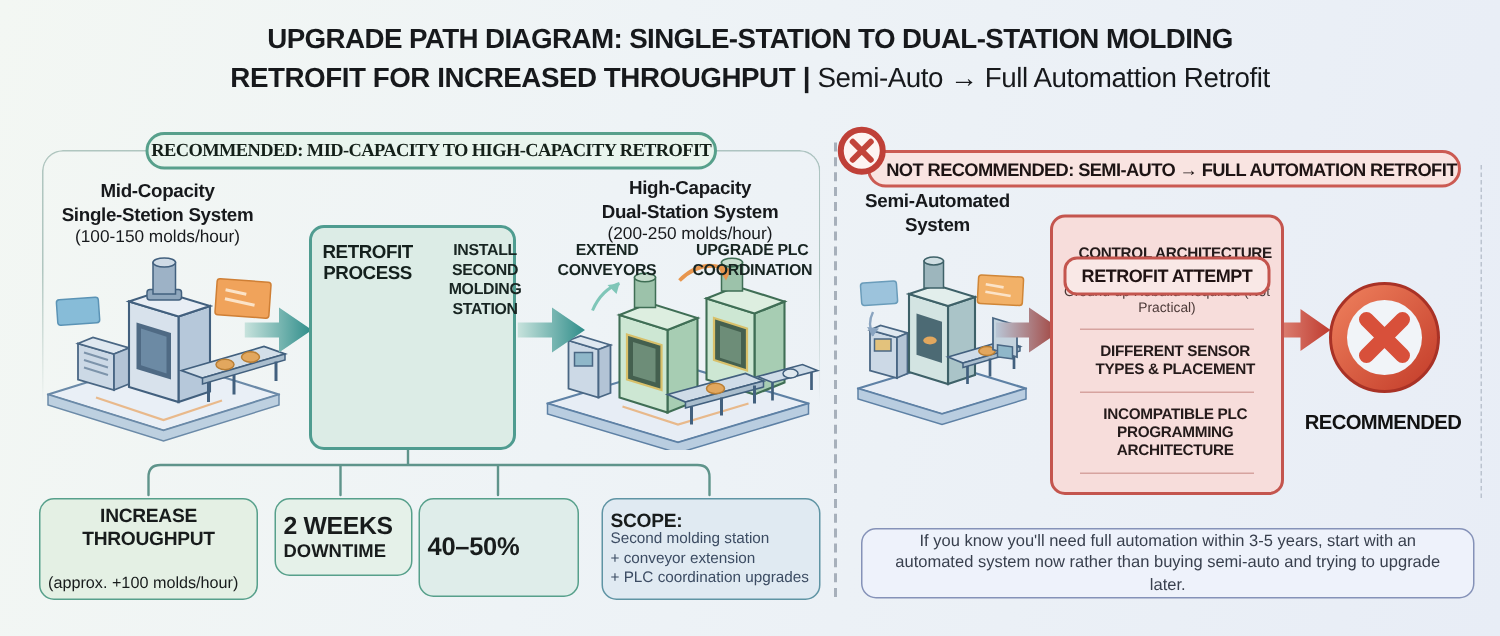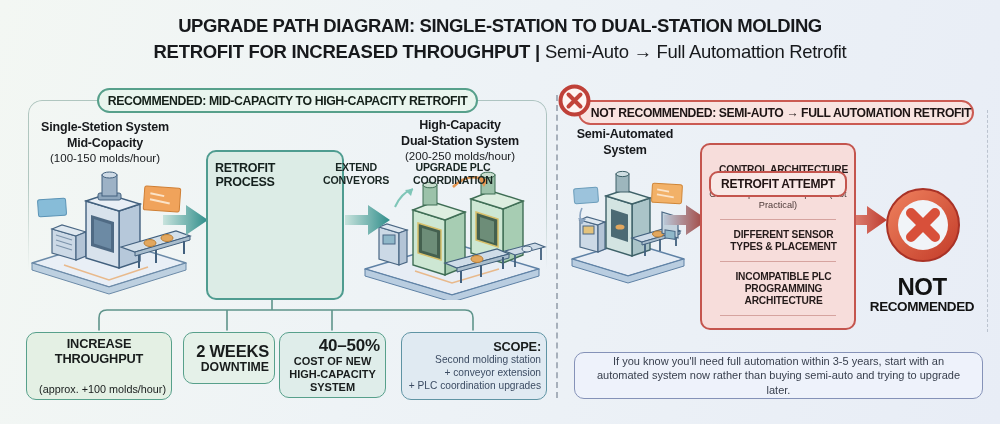--- a/index.html
+++ b/index.html
@@ -16,21 +16,21 @@
   .left-outline{position:absolute;left:28px;top:100px;width:517px;height:175px;
     border:1.5px solid rgba(110,150,140,.5);border-bottom:none;border-radius:14px 14px 0 0;
     -webkit-mask-image:linear-gradient(#000 45%,transparent 96%);
     mask-image:linear-gradient(#000 45%,transparent 96%);z-index:1;}
   .divider{position:absolute;left:556px;top:95px;height:303px;border-left:2px dashed #a7b0bb;z-index:1;}
   .divider2{position:absolute;left:987px;top:110px;height:222px;border-left:1.5px dashed rgba(150,160,175,.55);z-index:1;}
   
   .banner-green{position:absolute;left:97px;top:88px;width:381px;height:25px;
     background:#e9f5ee;border:2px solid #57a08b;border-radius:13px;box-sizing:border-box;
     display:flex;align-items:center;justify-content:center;font-weight:700;font-size:12.3px;
-    letter-spacing:-0.4px;color:#142019;z-index:4;white-space:nowrap;}
+    letter-spacing:-0.4px;color:#142019;z-index:4;white-space:nowrap;font-family:Liberation Serif, serif;}
   .banner-red{position:absolute;left:578px;top:88px;width:396px;height:25px;
     background:#f9e4e1;border:2px solid #cb5a52;border-radius:13px;box-sizing:border-box;
     display:flex;align-items:center;justify-content:center;font-weight:700;font-size:12.2px;
     letter-spacing:-0.4px;color:#1d1414;z-index:4;white-space:nowrap;padding-left:10px;margin-top:12px;}
   .xsmall{position:absolute;left:558px;top:84px;width:33px;height:33px;z-index:5;}
   
   .sys-label{position:absolute;text-align:center;z-index:3;line-height:1.25;}
   .sys-label .l-bold{font-size:12.5px;font-weight:700;letter-spacing:-0.2px;}
   .sys-label .l-reg{font-size:11.5px;}
   #label-mid{left:16px;top:120px;width:178px;}
@@ -44,21 +44,21 @@
   .process{position:absolute;left:206px;top:150px;width:138px;height:150px;
     background:#dcece6;border:2px solid #4f9c90;border-radius:10px;box-sizing:border-box;
     padding:9px 7px;text-align:center;z-index:3;display:flex;flex-direction:row;justify-content:space-between;}
   .process .p-title{font-size:12.5px;font-weight:700;letter-spacing:-0.3px;color:#14201d;}
   .pdiv{height:1px;background:#9cc5bb;margin:3px 12px;}
   .pstep{font-size:10.6px;font-weight:700;line-height:1.22;letter-spacing:-0.2px;color:#182522;}
   
   .connector{position:absolute;left:0;top:296px;z-index:1;}
   
   .benefit{position:absolute;top:332px;border:1.5px solid #57a08b;border-radius:10px;
-    box-sizing:border-box;display:flex;flex-direction:column;align-items:flex-end;justify-content:center;
+    box-sizing:border-box;display:flex;flex-direction:column;align-items:flex-start;justify-content:center;
     text-align:center;padding:4px 5px;z-index:3;color:#181c1c;}
   #benefit-1{left:26px;width:146px;height:68px;background:#e4f0e4;}
   #benefit-2{left:183px;width:92px;height:52px;background:#e5f1e9;}
   #benefit-3{left:279px;width:107px;height:66px;background:#dfedea;}
   #benefit-4{left:401px;width:146px;height:68px;background:#e0eaf2;border-color:#5f94a4;}
   .b-big{font-weight:700;line-height:1.15;letter-spacing:-0.2px;}
   #benefit-1 .b-big{font-size:12.8px;}
   #benefit-1 .b-small{font-size:10.8px;margin-top:16px;}
   #benefit-2 .b-big{font-size:16.5px;}
   #benefit-2 .b-small{font-size:12.3px;font-weight:700;}
@@ -109,22 +109,22 @@
 
   <span class="xsmall">
     <svg viewBox="0 0 33 33" width="33" height="33">
       <circle cx="16.5" cy="16.5" r="14" fill="#fdf4f2" stroke="#bf4038" stroke-width="4"></circle>
       <path d="M10.5 10.5 L22.5 22.5 M22.5 10.5 L10.5 22.5" stroke="#c2443a" stroke-width="4" stroke-linecap="round"></path>
     </svg>
   </span>
   <div class="banner-red">NOT RECOMMENDED: SEMI-AUTO → FULL AUTOMATION RETROFIT</div>
 
   <div class="sys-label" id="label-mid">
+    <div class="l-bold">Mid-Copacity</div>
     <div class="l-bold">Single-Stetion System</div>
-    <div class="l-bold">Mid-Copacity</div>
     <div class="l-reg">(100-150 molds/hour)</div>
   </div>
   <div class="sys-label" id="label-high">
     <div class="l-bold">High-Capacity</div>
     <div class="l-bold">Dual-Station System</div>
     <div class="l-reg">(200-250 molds/hour)</div>
   </div>
   <div class="sys-label" id="label-semi">
     <div class="l-bold">Semi-Automated</div>
     <div class="l-bold">System</div>
@@ -265,41 +265,41 @@
             <stop offset="1" stop-color="#bf3b2f"></stop>
           </linearGradient>
         </defs>
       <polygon points="0,12 18,12 18,3 38,17 18,31 18,22 0,22" fill="url(#g-red)"></polygon>
     </svg>
   </span>
 
   <div class="process">
     <div class="p-title">RETROFIT PROCESS</div>
     <div class="pdiv"></div>
+    <div class="pstep">INSTALL SECOND MOLDING STATION</div>
     <div class="pdiv"></div>
     <div class="pstep">EXTEND CONVEYORS</div>
     <div class="pdiv"></div>
     <div class="pstep">UPGRADE PLC COORDINATION</div>
   </div>
 
   <svg class="connector" width="560" height="40">
     <path d="M272,2 V14 M99,34 V22 Q99,14 107,14 H465 Q473,14 473,22 V34 M227,14 V34 M332,14 V34" fill="none" stroke="#5f948b" stroke-width="1.6" stroke-linecap="round"></path>
   </svg>
 
   <div class="benefit" id="benefit-1">
     <div class="b-big">INCREASE THROUGHPUT</div>
     <div class="b-small">(approx. +100 molds/hour)</div>
   </div>
   <div class="benefit" id="benefit-2">
     <div class="b-big">2 WEEKS</div>
     <div class="b-small">DOWNTIME</div>
   </div>
   <div class="benefit" id="benefit-3">
     <div class="b-big">40–50%</div>
-    <div class="b-small">COST OF NEW HIGH-CAPACITY SYSTEM</div>
   </div>
   <div class="benefit" id="benefit-4">
     <div class="b-big">SCOPE:</div>
     <span class="b-line">Second molding station</span>
     <span class="b-line">+ conveyor extension</span>
     <span class="b-line">+ PLC coordination upgrades</span>
   </div>
 
   <div class="attempt">
     <div>
@@ -327,19 +327,18 @@
         <stop offset="0" stop-color="#f0835f"></stop>
             <stop offset="1" stop-color="#c23a28"></stop>
           </linearGradient>
         </defs>
       <circle cx="39" cy="39" r="36" fill="url(#g-xring)" stroke="#a93226" stroke-width="2"></circle>
       <circle cx="39" cy="39" r="25" fill="#f1f4f8"></circle>
       <path d="M27,27 L51,51 M51,27 L27,51" stroke="#d8503a" stroke-width="10" stroke-linecap="round"></path>
     </svg>
   </span>
   <div class="verdict">
-    <div class="v1">NOT</div>
     <div class="v2">RECOMMENDED</div>
   </div>
 
   <div class="note">If you know you'll need full automation within 3-5 years, start with an automated system now rather than buying semi-auto and trying to upgrade later.</div>
 
 </div>
 
 </body></html>

